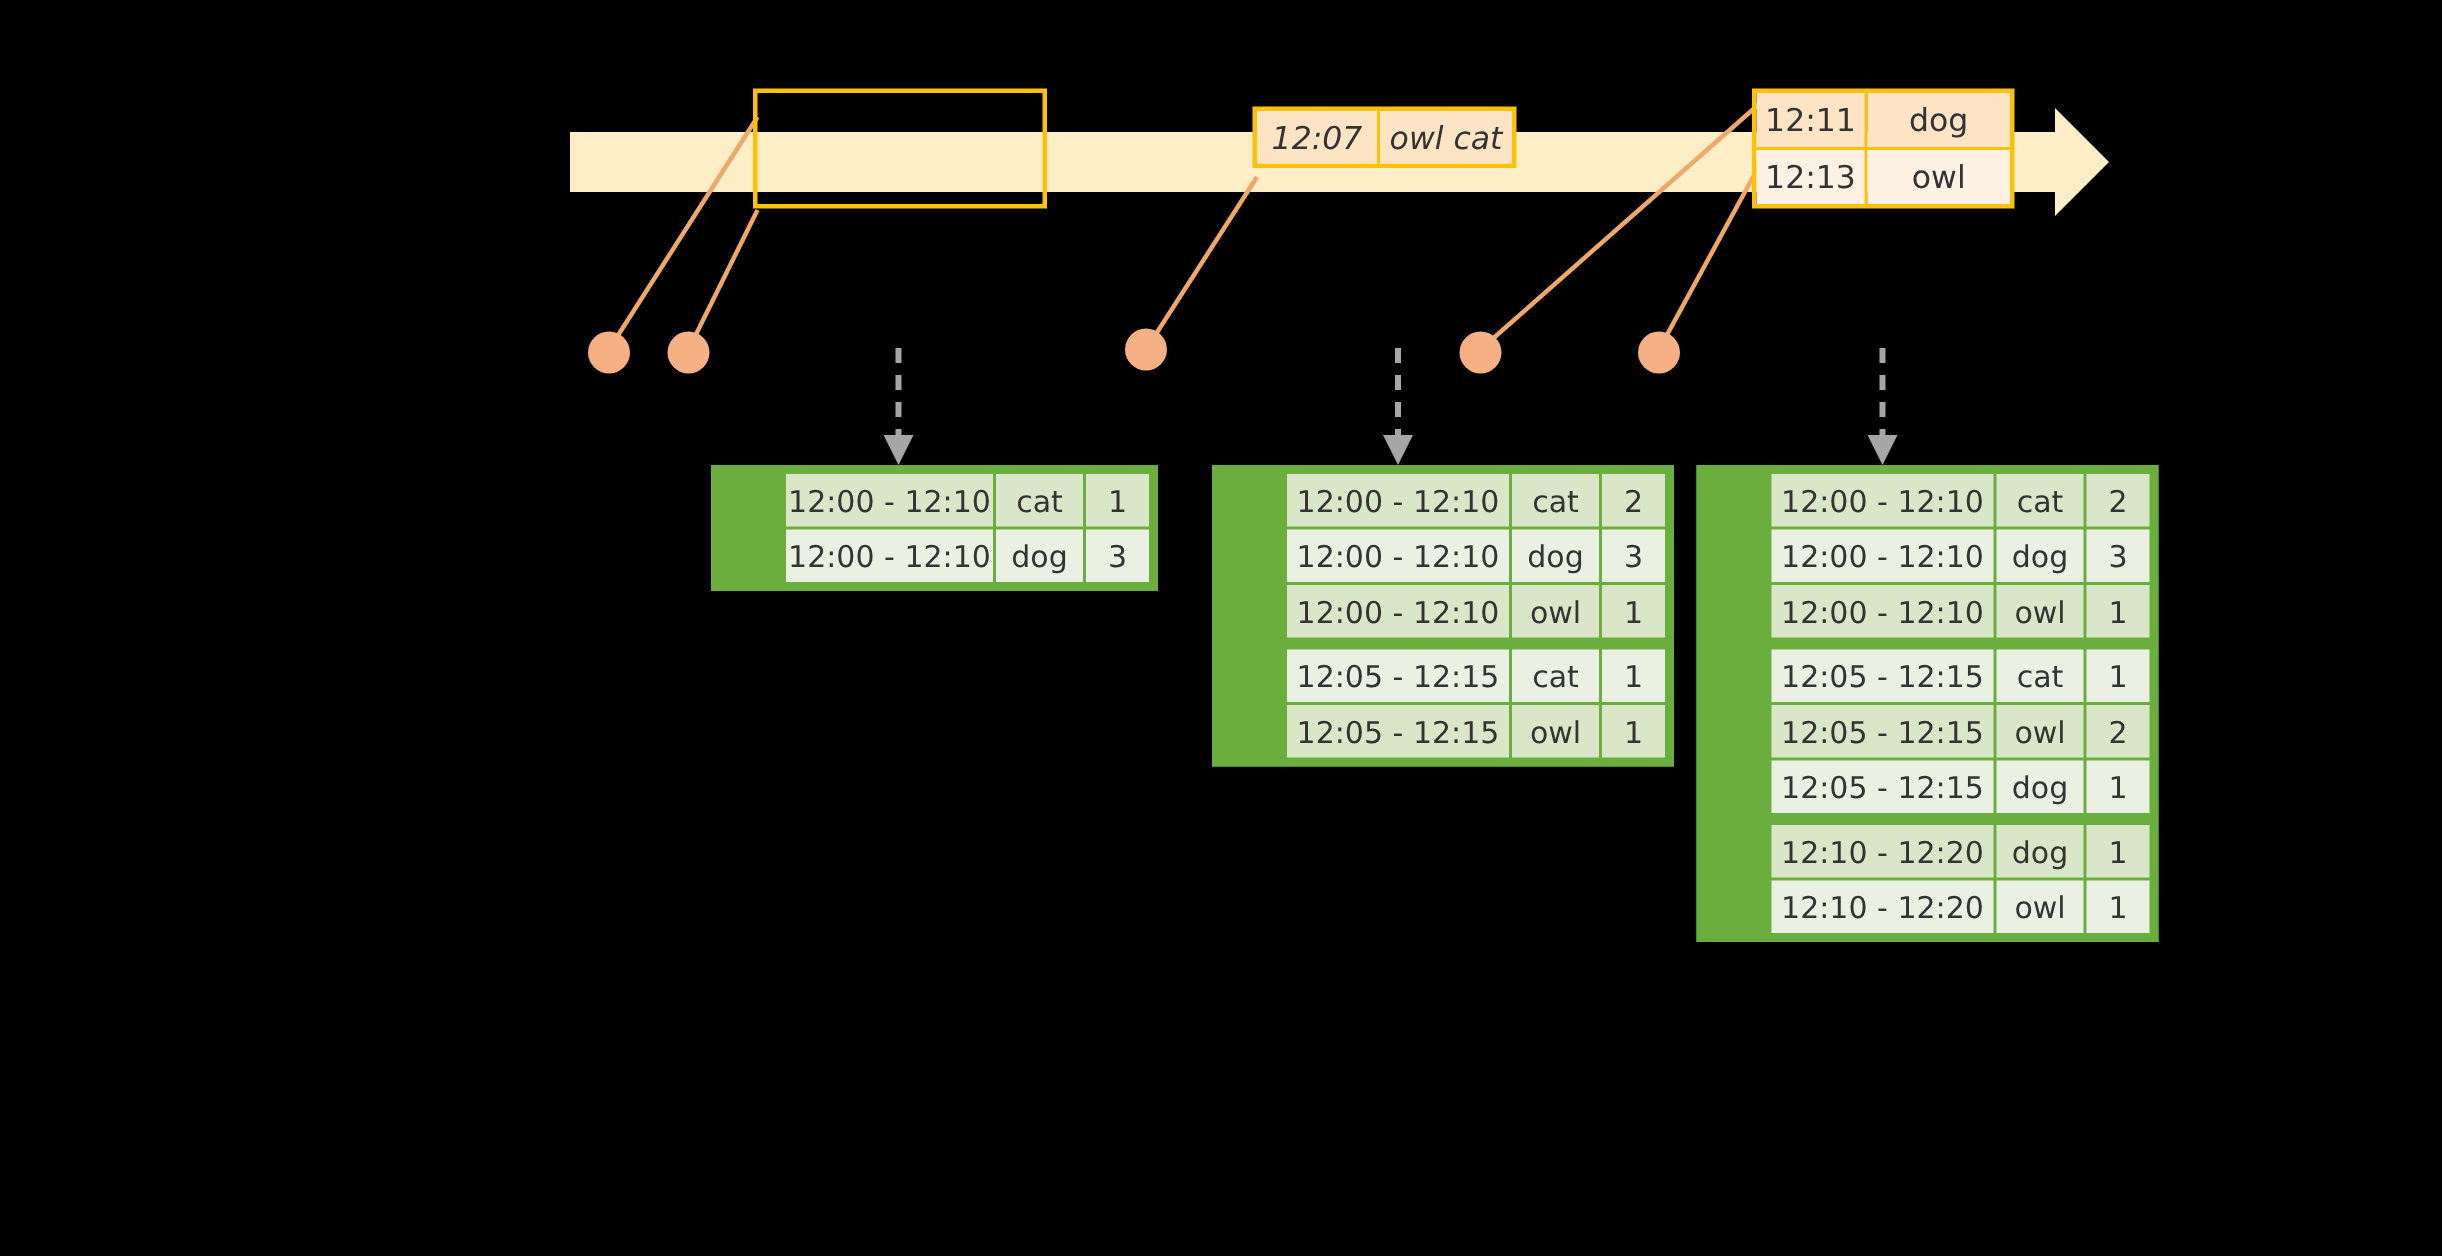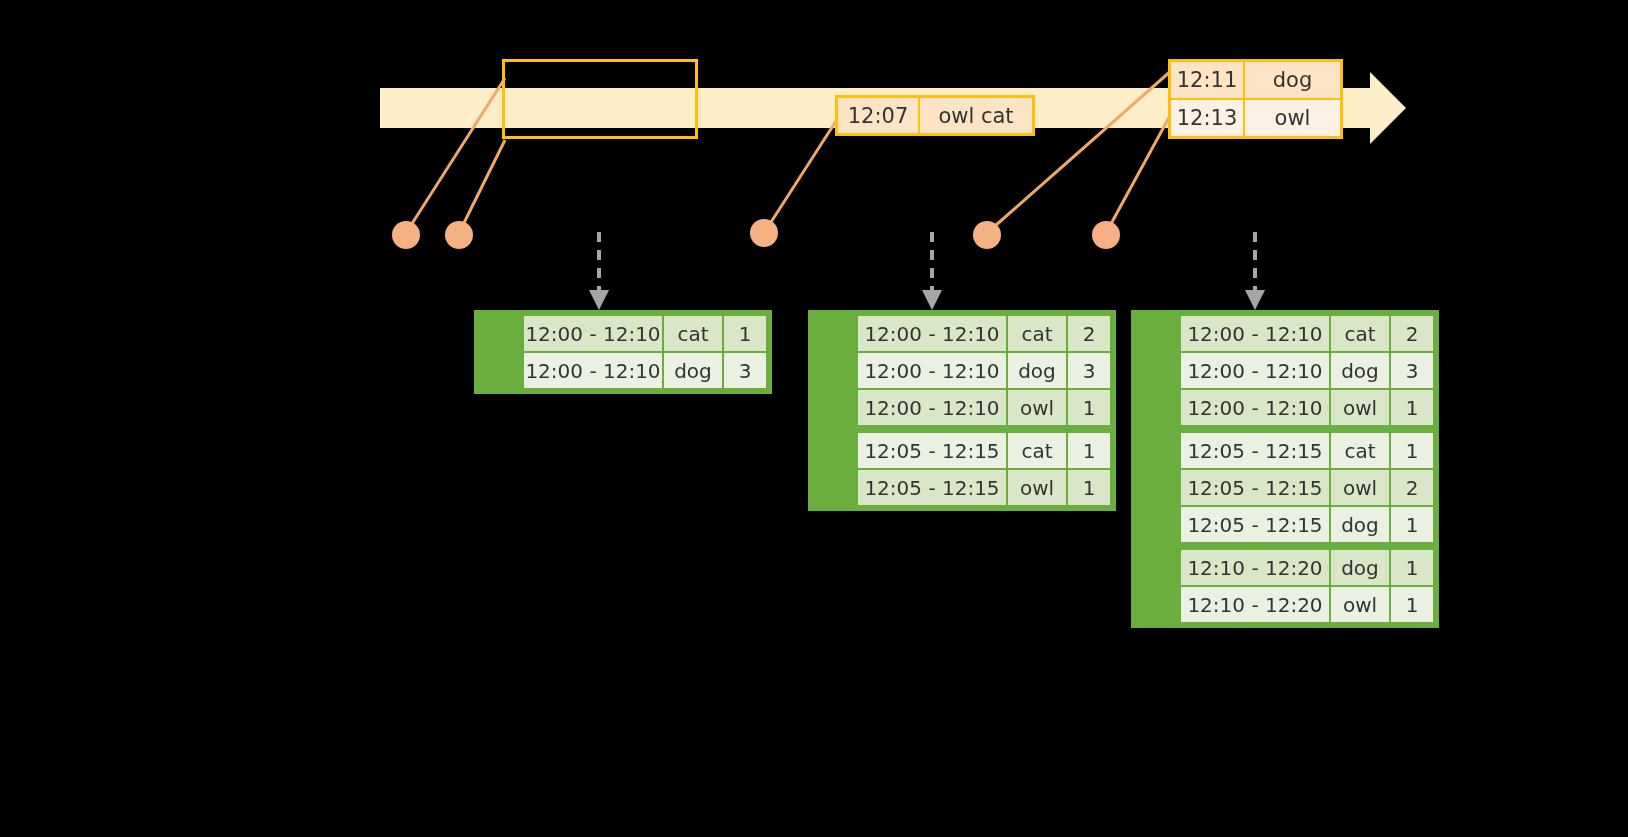--- a/index.html
+++ b/index.html
@@ -77,21 +77,21 @@
     </g>
     <g>
       <line x1="1255" y1="232" x2="1255" y2="292" stroke="#a6a6a6" stroke-width="4" stroke-dasharray="10,8"></line>
       <polygon points="1245,290 1265,290 1255,310" fill="#a6a6a6"></polygon>
     </g>
   </svg>
 
   <div class="event-box" style="left:502px;top:59px;width:196px;height:80px;">
   </div>
 
-  <div class="event-box" style="left:835px;top:95px;width:200px;height:41px;">
+  <div class="event-box" style="left:835px;top:71px;width:176px;height:41px;font-style:italic;">
     <div class="event-row shade-a">
       <div class="event-time" style="width:82px;">12:07</div>
       <div class="event-vals">owl cat</div>
     </div>
   </div>
 
   <div class="event-box" style="left:1168px;top:59px;width:175px;height:80px;">
     <div class="event-row shade-a">
       <div class="event-time" style="width:74px;">12:11</div>
       <div class="event-vals">dog</div>

